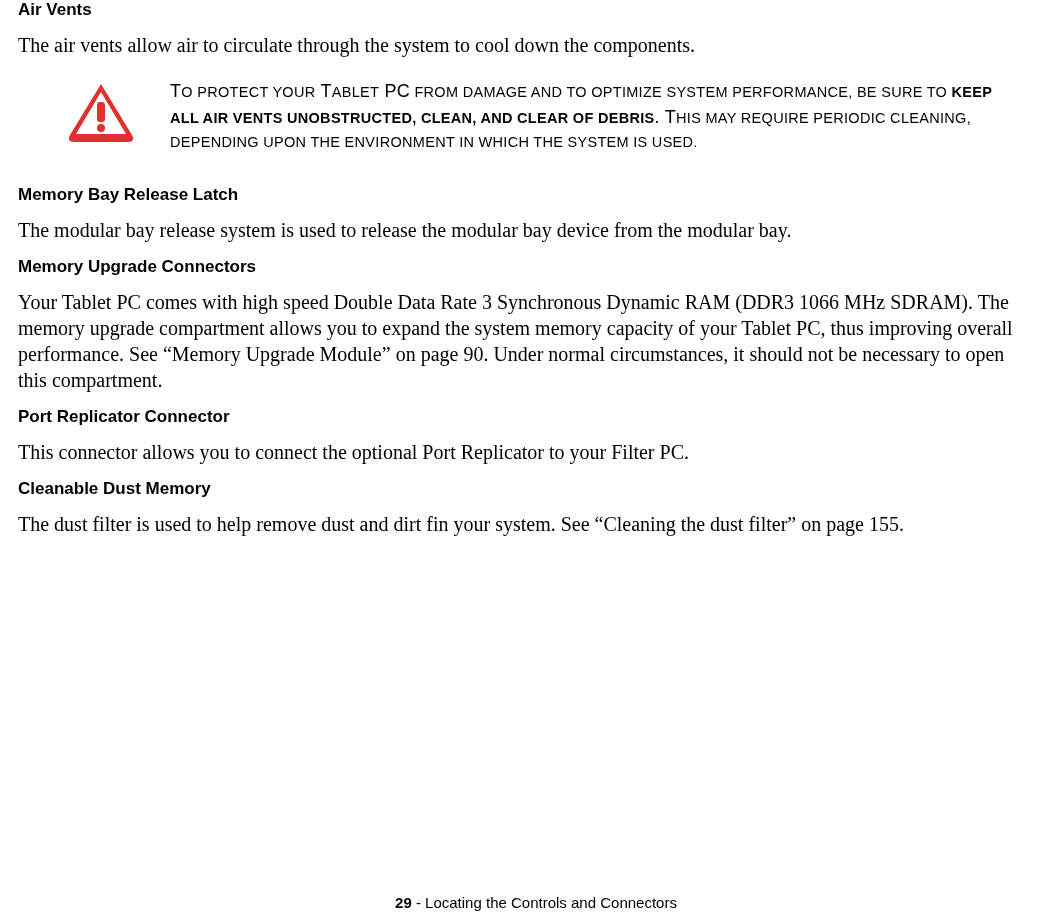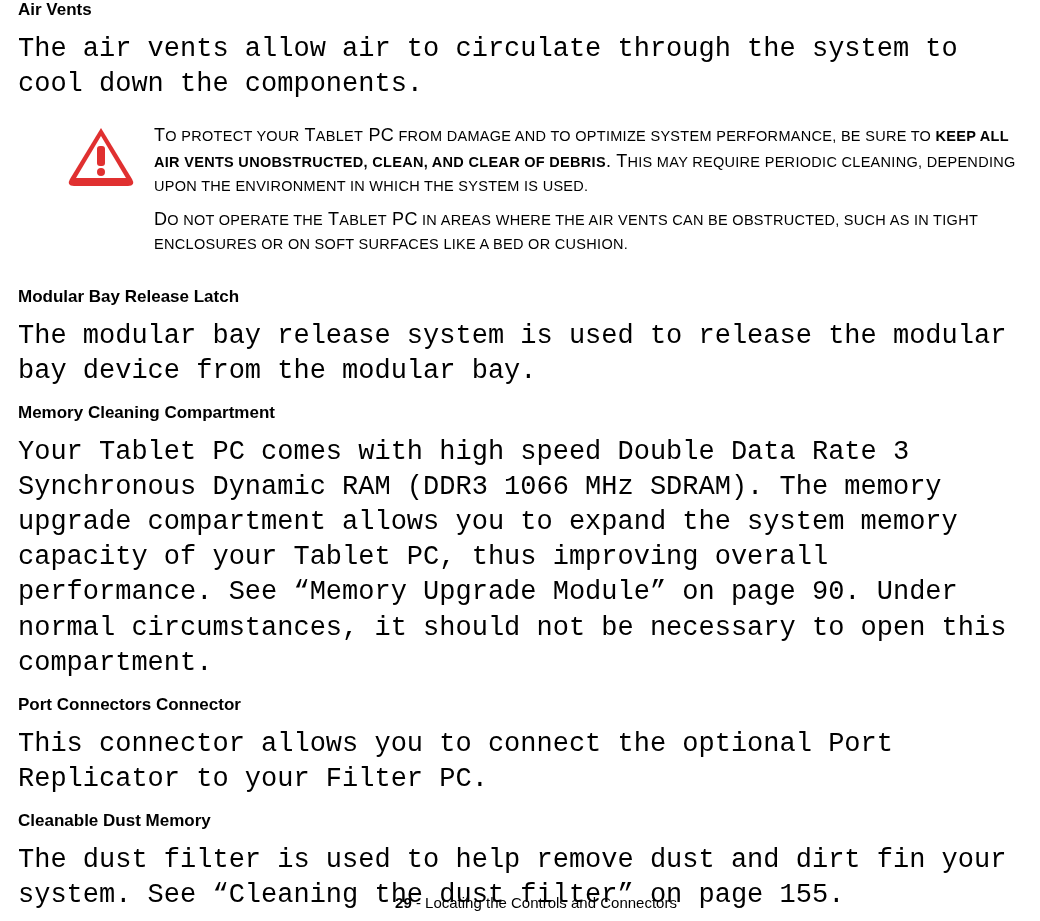--- a/index.html
+++ b/index.html
@@ -18,29 +18,28 @@
     .heading {
       font-family: Arial, Helvetica, sans-serif;
       font-weight: bold;
       font-size: 17px;
       margin-bottom: 12px;
     }
     .heading-top {
       margin-top: 0;
     }
     .body-text {
-      font-size: 27px;
+      font-size: 20px;
       line-height: 1.3;
       margin-bottom: 18px;
-      font-family: Liberation Mono, monospace;
     }
     .warning-block {
       display: flex;
       align-items: flex-start;
-      gap: 18px;
+      gap: 34px;
       margin: 20px 0 24px 48px;
     }
     .warning-icon {
       flex-shrink: 0;
       margin-top: 4px;
     }
     .warning-text {
       font-family: Arial, Helvetica, sans-serif;
       font-size: 16px;
       letter-spacing: 0.3px;
@@ -80,33 +79,30 @@
       <path d="M 35 2 L 66 53 Q 70 60 62 60 L 8 60 Q 0 60 4 53 Z" fill="#E03030" stroke="none"></path>
       <path d="M 35 10 L 60 52 L 10 52 Z" fill="#fff"></path>
       <rect x="31" y="20" width="8" height="20" rx="3" fill="#E03030"></rect>
       <circle cx="35" cy="46" r="4" fill="#E03030"></circle>
     </svg>
   </div>
   <div class="warning-text">
     <p>
       <span style="font-size:18px">T</span><span style="font-size:14.5px">O PROTECT YOUR</span><span style="font-size:18px"> T</span><span style="font-size:14.5px">ABLET</span><span style="font-size:18px"> PC</span><span style="font-size:14.5px"> FROM DAMAGE AND TO OPTIMIZE SYSTEM PERFORMANCE, BE SURE TO</span><span class="bold" style="font-size:14.5px"> KEEP ALL AIR VENTS UNOBSTRUCTED, CLEAN, AND CLEAR OF DEBRIS</span><span style="font-size:18px">. T</span><span style="font-size:14.5px">HIS MAY REQUIRE PERIODIC CLEANING, DEPENDING UPON THE ENVIRONMENT IN WHICH THE SYSTEM IS USED.</span>
     </p>
-    <p>
-      <span style="font-size:18px">D</span><span style="font-size:14.5px">O NOT OPERATE THE</span><span style="font-size:18px"> T</span><span style="font-size:14.5px">ABLET</span><span style="font-size:18px"> PC</span><span style="font-size:14.5px"> IN AREAS WHERE THE AIR VENTS CAN BE OBSTRUCTED, SUCH AS IN TIGHT ENCLOSURES OR ON SOFT SURFACES LIKE A BED OR CUSHION.</span>
-    </p>
   </div>
 </div>
 
-<div class="heading">Modular Bay Release Latch</div>
+<div class="heading">Memory Bay Release Latch</div>
 <div class="body-text body-section">The modular bay release system is used to release the modular bay device from the modular bay.</div>
 
-<div class="heading">Memory Cleaning Compartment</div>
+<div class="heading">Memory Upgrade Connectors</div>
 <div class="body-text body-section">Your Tablet PC comes with high speed Double Data Rate 3 Synchronous Dynamic RAM (DDR3 1066 MHz SDRAM). The memory upgrade compartment allows you to expand the system memory capacity of your Tablet PC, thus improving overall performance. See “Memory Upgrade Module” on page 90. Under normal circumstances, it should not be necessary to open this compartment.</div>
 
-<div class="heading">Port Connectors Connector</div>
+<div class="heading">Port Replicator Connector</div>
 <div class="body-text body-section">This connector allows you to connect the optional Port Replicator to your Filter PC.</div>
 
 <div class="heading">Cleanable Dust Memory</div>
 <div class="body-text body-section">The dust filter is used to help remove dust and dirt fin your system. See “Cleaning the dust filter” on page 155.</div>
 
 <div class="footer">
   <span class="page-num">29</span><span> - </span><span>Locating the Controls and Connectors</span>
 </div>
 
 </body></html>

